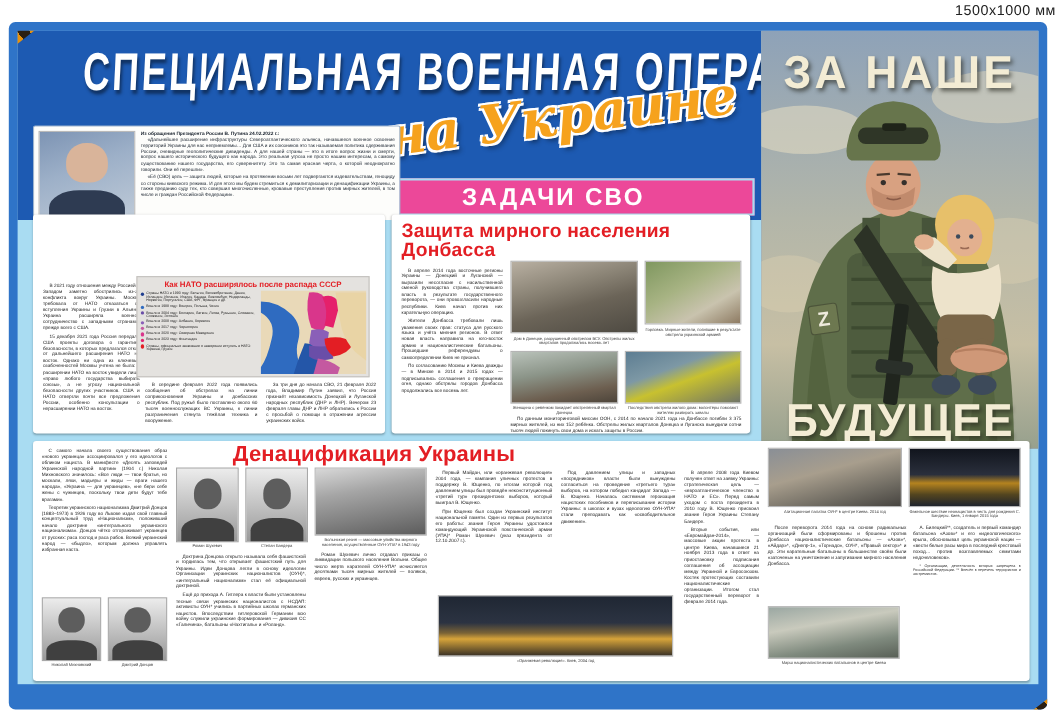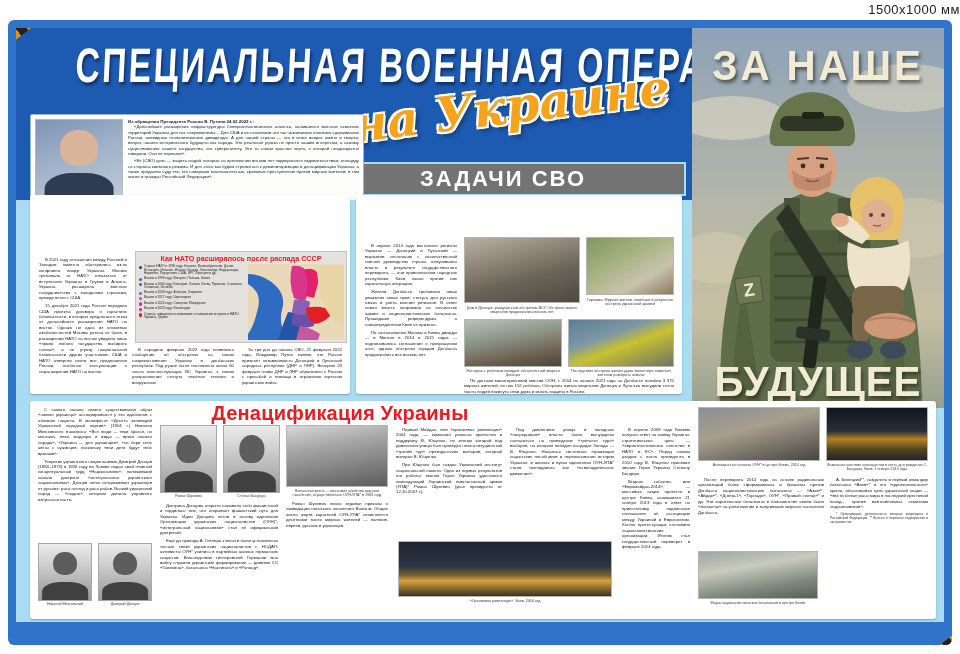--- a/index.html
+++ b/index.html
@@ -12,21 +12,21 @@
   
   .header{position:absolute;left:8px;top:8px;width:676px;height:172px;background:#1d5ab2;overflow:hidden;}
   .main-title{position:absolute;left:0;top:10px;width:676px;text-align:center;color:#fff;
     font-weight:bold;font-size:41px;letter-spacing:3px;white-space:nowrap;
     transform:scaleX(.82) scaleY(1.18) skewX(-4deg);transform-origin:center top;
     text-shadow:2px 3px 3px rgba(0,0,0,.45);}
   .script-title{position:absolute;left:330px;top:50px;width:330px;text-align:center;
     font-family:"DejaVu Serif",serif;font-style:italic;font-weight:bold;font-size:48px;color:#f6a21d;
     transform:rotate(-7deg);
     text-shadow:-2px -2px 0 #fff,2px -2px 0 #fff,-2px 2px 0 #fff,2px 2px 0 #fff,3px 4px 5px rgba(0,0,0,.45);}
-  .tasks-banner{position:absolute;right:6px;top:134px;width:366px;height:34px;background:#737373;
+  .tasks-banner{position:absolute;right:6px;top:134px;width:366px;height:34px;background:#ec4899;
     display:flex;align-items:center;justify-content:center;color:#fff;font-weight:bold;
     font-size:22px;letter-spacing:2px;box-shadow:0 0 0 2px #a9dcf2 inset;}
   .quote-box{position:absolute;left:14px;top:86px;width:334px;height:98px;background:#fdfdfb;
     border:1px solid #9db4cf;border-radius:2px;padding:4px;box-sizing:border-box;display:flex;gap:5px;}
   .putin-photo{width:86px;height:86px;flex:none;border:1px solid #b9b9b9;
     background:linear-gradient(160deg,#7d94b4 0%,#9db0c8 40%,#c2cdd9 100%);position:relative;overflow:hidden;}
   .putin-photo::before{content:"";position:absolute;left:50%;top:12%;width:44%;height:42%;
     transform:translateX(-50%);border-radius:48% 48% 42% 42%;background:#d9b49a;}
   .putin-photo::after{content:"";position:absolute;left:50%;bottom:-8%;width:80%;height:46%;
     transform:translateX(-50%);border-radius:40% 40% 0 0;background:#2e3b52;}
@@ -59,21 +59,21 @@
   .ph-rally{background:linear-gradient(180deg,#1f2733 0%,#2c3342 45%,#7a6336 62%,#d7a43a 72%,#3a3226 100%);}
   .ph-street{background:linear-gradient(165deg,#8a8f96 0%,#a89e8d 40%,#6e6a61 75%,#474440 100%);}
   .ph-torch{background:linear-gradient(180deg,#11151d 0%,#2a2f3c 45%,#b4831f 60%,#53451f 80%,#20242c 100%);}
   .ph-march{background:linear-gradient(170deg,#9aa7a2 0%,#c9cabd 35%,#7f8a7e 70%,#585f56 100%);}
   .por{position:relative;border:1px solid #a8a8a8;background:linear-gradient(180deg,#ececec,#999);overflow:hidden;flex:none;}
   .por::before{content:"";position:absolute;left:50%;top:14%;width:46%;height:42%;
     transform:translateX(-50%);border-radius:48% 48% 44% 44%;background:#5d5d5d;}
   .por::after{content:"";position:absolute;left:50%;bottom:-8%;width:88%;height:40%;
     transform:translateX(-50%);border-radius:42% 42% 0 0;background:#404040;}
   
-  .map-box{position:absolute;left:105px;top:56px;width:212px;height:92px;background:#e4e2df;
+  .map-box{position:absolute;left:94px;top:56px;width:212px;height:92px;background:#e4e2df;
     border:1px solid #c3c1bd;box-sizing:border-box;}
   .map-title{font-size:7.2px;font-weight:bold;color:#e31e24;text-align:center;margin:2px 0 1px 0;}
   .legend{position:absolute;left:3px;top:13px;width:108px;}
   .legend-row{display:flex;align-items:flex-start;margin-bottom:1.4px;}
   .sw{width:3.4px;height:3.4px;border-radius:50%;flex:none;margin:.6px 1.6px 0 0;}
   .legend-label{font-size:3.2px;line-height:1.12;color:#222;}
   .sw0{background:#1f3e8f;} .sw1{background:#2f6bc0;} .sw2{background:#6a4ea8;} .sw3{background:#8a5fb8;}
   .sw4{background:#c459a0;} .sw5{background:#d9368b;} .sw6{background:#e5206b;} .sw7{background:#e31e24;}
   
   .ribbon{position:absolute;background:repeating-linear-gradient(90deg,#2b1f12 0 9px,#e8920c 9px 18px);}
@@ -225,20 +225,21 @@
     </div>
     <div class="abs t" style="left:102px;top:152px;width:102px;height:42px;">
       <p>В середине февраля 2022 года появились сообщения об обстрелах на линии соприкосновения Украины и донбасских республик. Под ружьё было поставлено около 60 тысяч военнослужащих ВС Украины, к линии разграничения стянута тяжёлая техника и вооружение.</p>
     </div>
     <div class="abs t" style="left:212px;top:152px;width:100px;height:42px;">
       <p>За три дня до начала СВО, 21 февраля 2022 года, Владимир Путин заявил, что Россия признаёт независимость Донецкой и Луганской народных республик (ДНР и ЛНР). Вечером 23 февраля главы ДНР и ЛНР обратились к России с просьбой о помощи в отражении агрессии украинских войск.</p>
     </div>
   </div>
 
   <div class="panel panel-mid">
+    <div class="abs sec-head" style="left:9px;top:5px;width:310px;">Защита мирного населения Донбасса</div>
     <div class="abs t" style="left:9px;top:48px;width:92px;height:146px;">
       <p>В апреле 2014 года восточные регионы Украины — Донецкий и Луганский — выразили несогласие с насильственной сменой руководства страны, получившего власть в результате государственного переворота, — они провозгласили народные республики. Киев начал против них карательную операцию.</p>
       <p>Жители Донбасса требовали лишь уважения своих прав: статуса для русского языка и учёта мнения регионов. В ответ новая власть направила на юго-восток армию и националистические батальоны. Прошедшие референдумы о самоопределении Киев не признал.</p>
       <p>По согласованию Москвы и Киева дважды — в Минске в 2014 и 2015 годах — подписывались соглашения о прекращении огня, однако обстрелы городов Донбасса продолжались все восемь лет.</p>
     </div>
     <div class="ph ph-rubble" style="left:108px;top:42px;width:116px;height:66px;"></div>
     <div class="abs cap" style="left:108px;top:110px;width:116px;">Дом в Донецке, разрушенный обстрелом ВСУ. Обстрелы жилых кварталов продолжались восемь лет</div>
     <div class="ph ph-victim" style="left:230px;top:42px;width:88px;height:58px;"></div>
     <div class="abs cap" style="left:230px;top:102px;width:88px;">Горловка. Мирные жители, погибшие в результате обстрела украинской армией</div>
     <div class="ph ph-mother" style="left:108px;top:124px;width:98px;height:48px;"></div>

